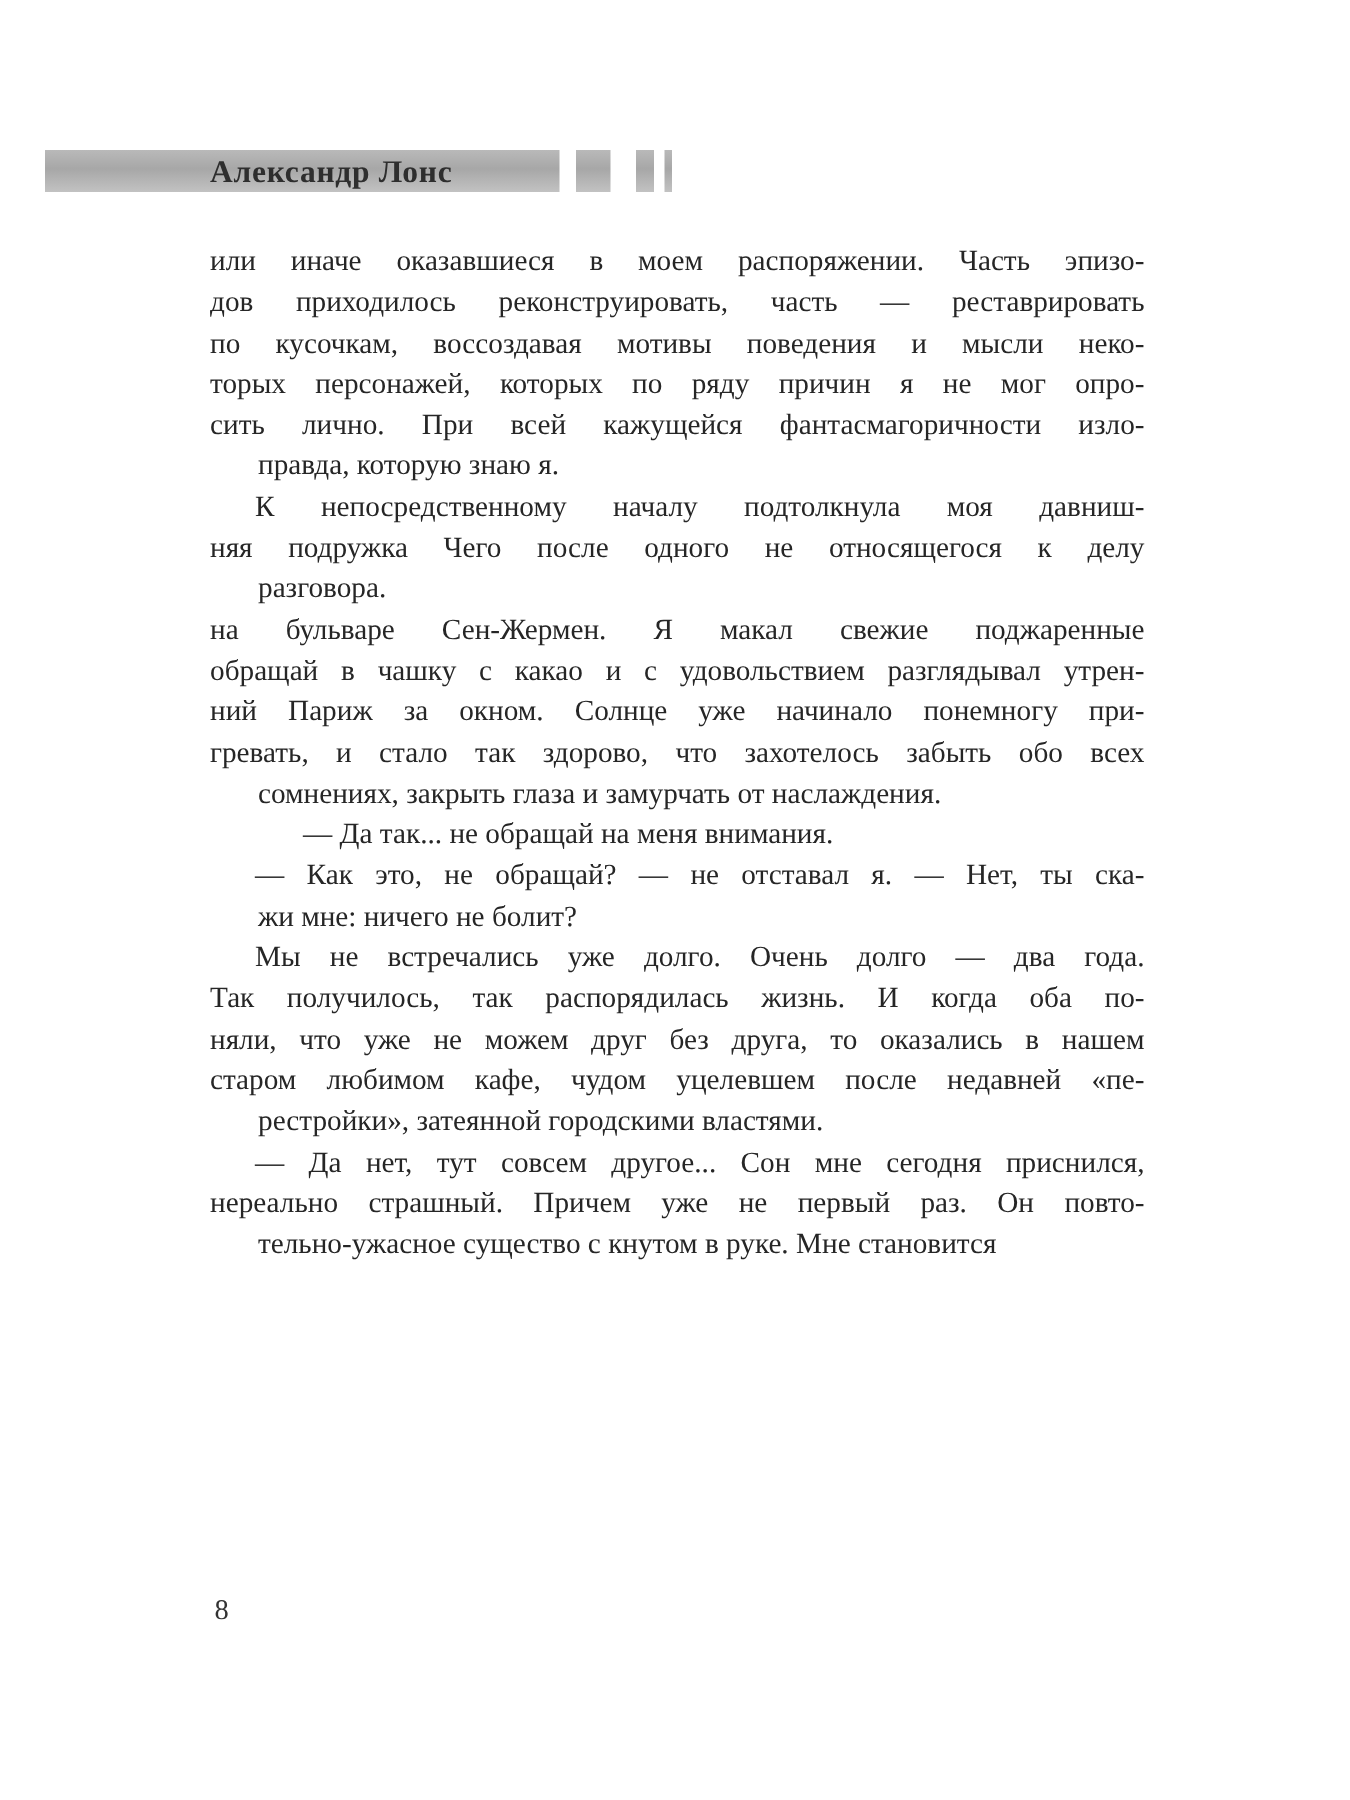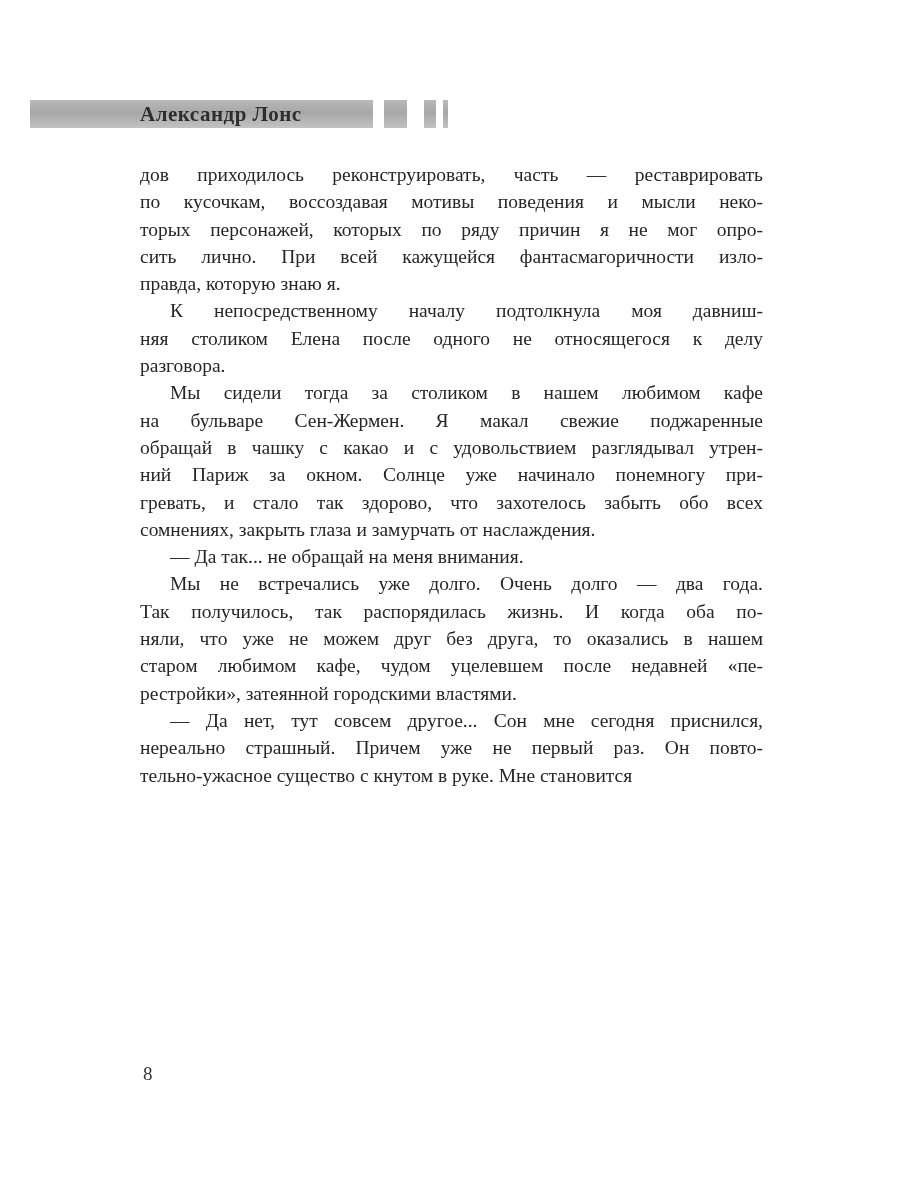--- a/index.html
+++ b/index.html
@@ -50,20 +50,21 @@
     line-height: 27.3px;
     color: #262626;
   }
   .line {
     text-align: justify;
     text-align-last: justify;
     white-space: normal;
   }
   .line.last {
     text-align-last: left;
+    margin-left: 32px;
   }
   .line.first-indent {
     padding-left: 30px;
   }
 
   .page-number {
     position: absolute;
     left: 143px; top: 1063px;
     font-size: 19px;
     color: #333333;
@@ -76,41 +77,45 @@
 
   <div class="header-bar">
     <span class="author">Александр Лонс</span>
   </div>
   <div class="deco b1"></div>
   <div class="deco b2"></div>
   <div class="deco b3"></div>
 
   <div class="text-block" id="text-block">
       <div class="paragraph">
+        <div class="line">или иначе оказавшиеся в моем распоряжении. Часть эпизо-</div>
         <div class="line">дов приходилось реконструировать, часть — реставрировать</div>
         <div class="line">по кусочкам, воссоздавая мотивы поведения и мысли неко-</div>
         <div class="line">торых персонажей, которых по ряду причин я не мог опро-</div>
         <div class="line">сить лично. При всей кажущейся фантасмагоричности изло-</div>
         <div class="line last">правда, которую знаю я.</div>
       </div>
       <div class="paragraph">
         <div class="line first-indent">К непосредственному началу подтолкнула моя давниш-</div>
-        <div class="line">няя столиком Елена после одного не относящегося к делу</div>
+        <div class="line">няя подружка Чего после одного не относящегося к делу</div>
         <div class="line last">разговора.</div>
       </div>
       <div class="paragraph">
-        <div class="line first-indent">Мы сидели тогда за столиком в нашем любимом кафе</div>
         <div class="line">на бульваре Сен-Жермен. Я макал свежие поджаренные</div>
         <div class="line">обращай в чашку с какао и с удовольствием разглядывал утрен-</div>
         <div class="line">ний Париж за окном. Солнце уже начинало понемногу при-</div>
         <div class="line">гревать, и стало так здорово, что захотелось забыть обо всех</div>
         <div class="line last">сомнениях, закрыть глаза и замурчать от наслаждения.</div>
       </div>
       <div class="paragraph">
         <div class="line last first-indent">— Да так... не обращай на меня внимания.</div>
+      </div>
+      <div class="paragraph">
+        <div class="line first-indent">— Как это, не обращай? — не отставал я. — Нет, ты ска-</div>
+        <div class="line last">жи мне: ничего не болит?</div>
       </div>
       <div class="paragraph">
         <div class="line first-indent">Мы не встречались уже долго. Очень долго — два года.</div>
         <div class="line">Так получилось, так распорядилась жизнь. И когда оба по-</div>
         <div class="line">няли, что уже не можем друг без друга, то оказались в нашем</div>
         <div class="line">старом любимом кафе, чудом уцелевшем после недавней «пе-</div>
         <div class="line last">рестройки», затеянной городскими властями.</div>
       </div>
       <div class="paragraph">
         <div class="line first-indent">— Да нет, тут совсем другое... Сон мне сегодня приснился,</div>

